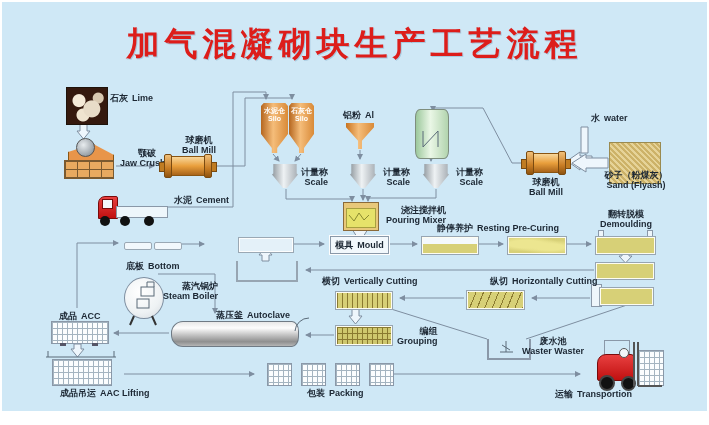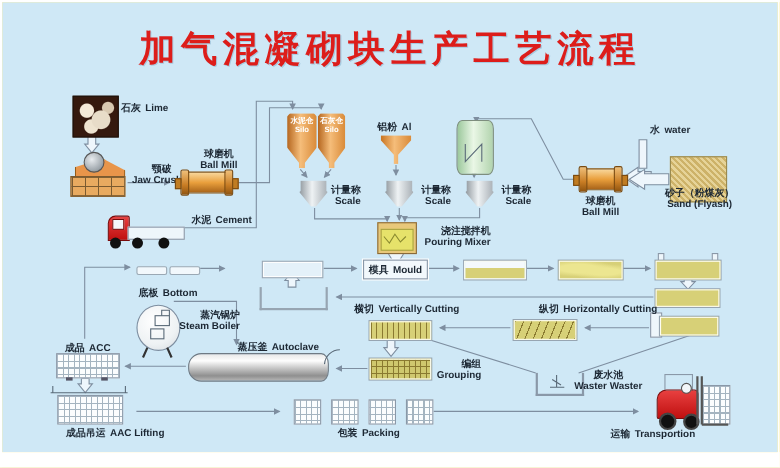--- a/index.html
+++ b/index.html
@@ -221,24 +221,31 @@
   <div class="abs" style="left:330px;top:236px;width:57px;height:16px;background:#f2f8fc;border:1px solid #8a98a8;
               box-shadow:0 0 0 1px #fdfdfd;display:flex;align-items:center;justify-content:center;">
     <div class="lbl" style="position:static;">
       <span>模具</span><span class="en">Mould</span>
     </div>
   </div>
 
   <div class="abs" style="left:422px;top:237px;width:54px;height:15px;border:1px solid #fdfdf2;box-shadow:0 0 0 1px #97a5b2;
               background:linear-gradient(180deg,#f4f9fc 0 40%,#d7d077 40%);"></div>
 
+  <div class="lbl" style="left:437px;top:223px;">
+    <span>静停养护</span><span class="en">Resting Pre-Curing</span>
+  </div>
   <div class="yb" style="left:508px;top:237px;width:56px;height:15px;
               background:radial-gradient(ellipse at 30% 40%,#ece690 0 30%,transparent 60%),
                          radial-gradient(ellipse at 72% 60%,#ece690 0 25%,transparent 55%),#d7d077;"></div>
 
+  <div class="lbl2" style="left:592px;top:209px;width:68px;">
+    <span>翻转脱模</span>
+    <span>Demoulding</span>
+  </div>
   <div class="abs" style="left:598px;top:230px;width:4px;height:8px;background:#eef6fb;border:1px solid #8a98a8;"></div>
   <div class="abs" style="left:647px;top:230px;width:4px;height:8px;background:#eef6fb;border:1px solid #8a98a8;"></div>
   <div class="yb" style="left:596px;top:237px;width:57px;height:15px;"></div>
   <div class="yb" style="left:596px;top:263px;width:56px;height:14px;"></div>
   <div class="abs" style="left:591px;top:284px;width:9px;height:21px;background:#eef6fb;border:1px solid #8a98a8;"></div>
   <div class="yb" style="left:600px;top:288px;width:51px;height:15px;"></div>
 
   <div class="lbl" style="left:446px;top:276px;margin-left:44px;">
     <span>纵切</span><span class="en">Horizontally Cutting</span>
   </div>

